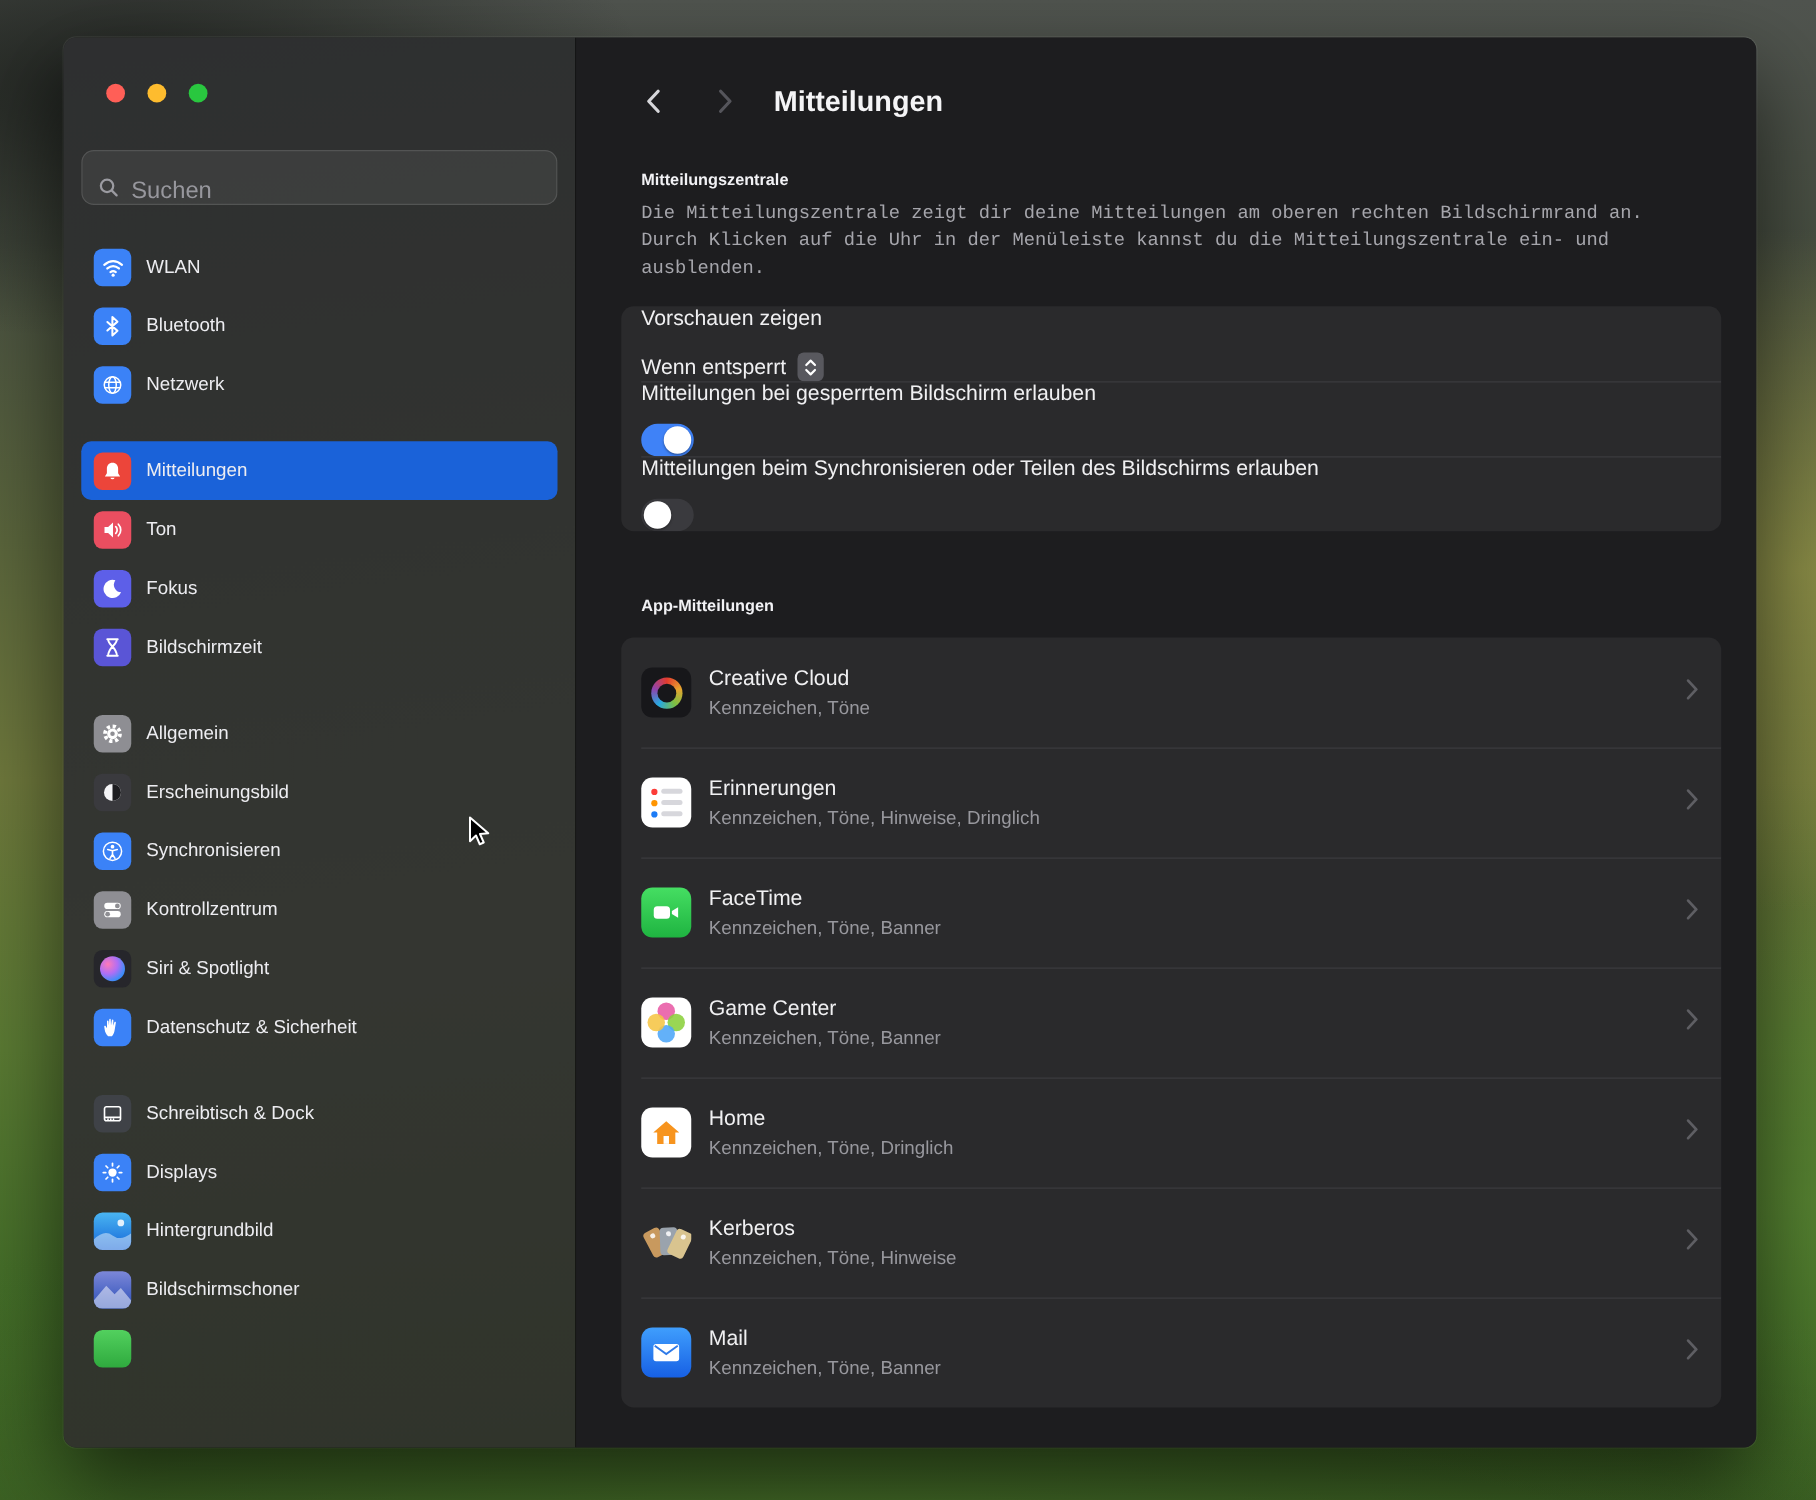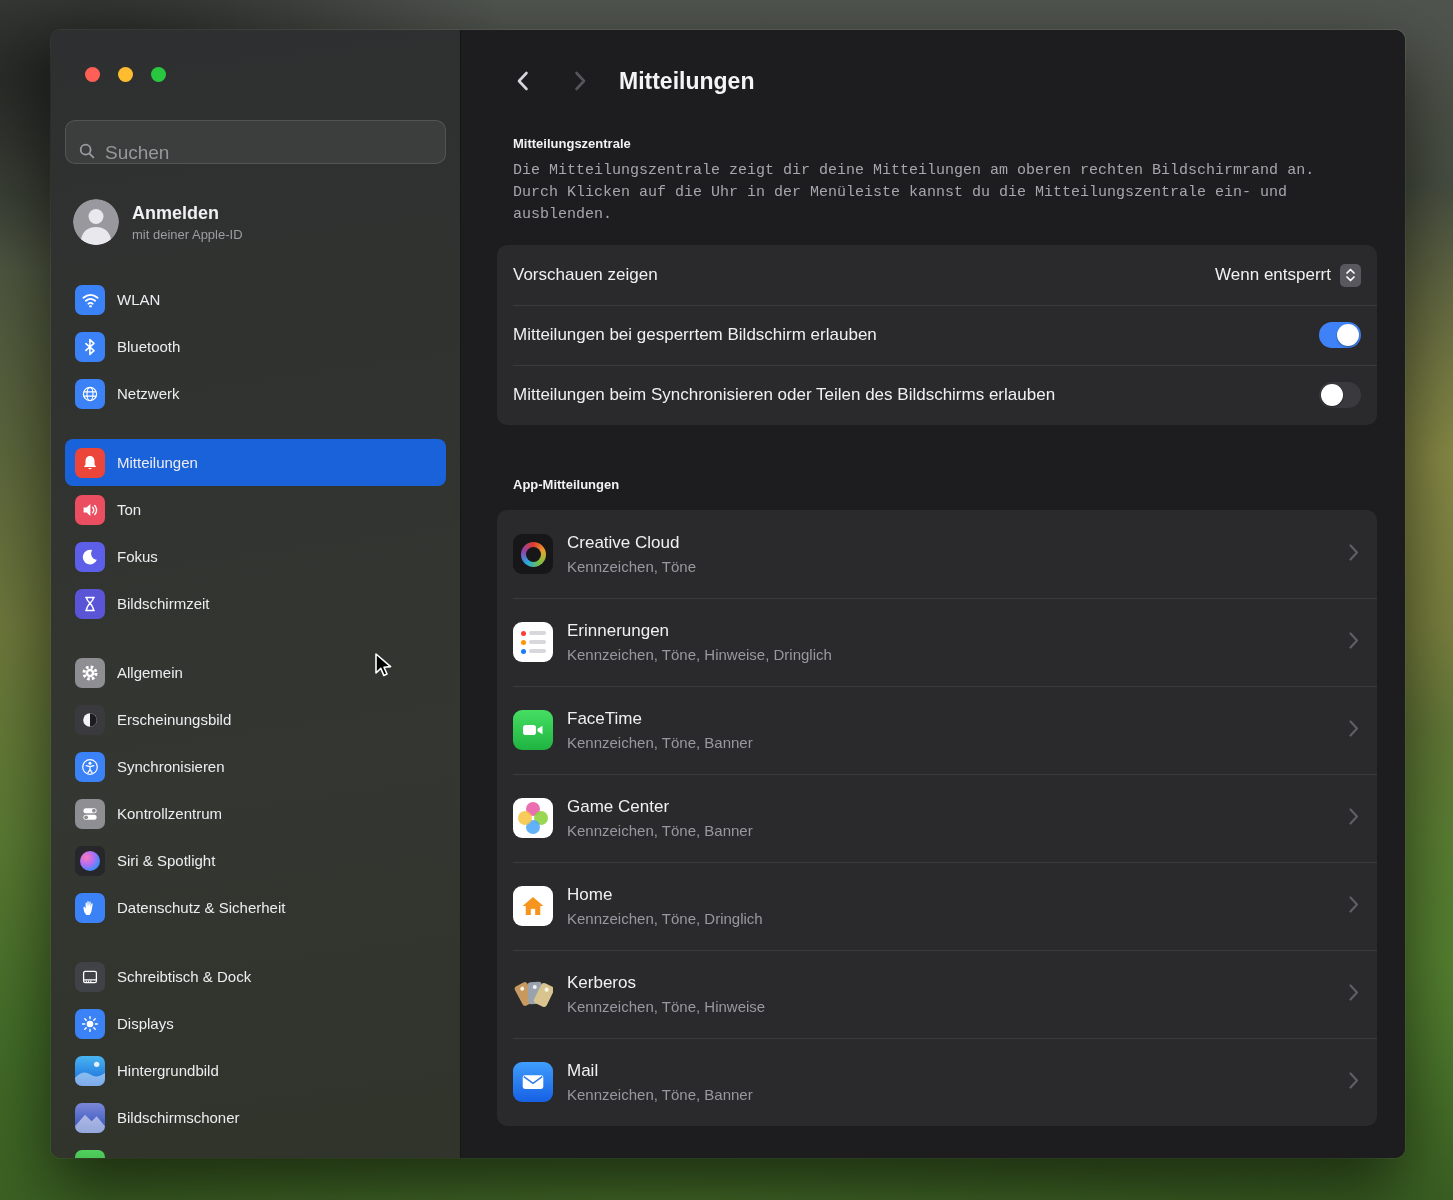--- a/index.html
+++ b/index.html
@@ -55,21 +55,21 @@
   .main-header { padding:30px 0 0 48px; display:flex; align-items:center; height:72px; }
   .nav-btn { width:26px; display:flex; justify-content:center; }
   .nav-btn + .nav-btn { margin-left:32px; }
   .main-title { margin-left:26px; font-size:23px; font-weight:700; color:#f4f4f6; }
 
   .content { padding:0 28px 0 36px; }
   .sect-heading { margin:34px 0 0 16px; font-size:13px; font-weight:700; color:#f2f2f5; }
   .sect-desc { margin:9px 0 0 16px; font-size:15px; line-height:1.45; color:#a6a6ac; max-width:855px;font-family:Liberation Mono, monospace; }
 
   .card { margin-top:20px; background:#2a2a2c; border-radius:10px; overflow:hidden; }
-  .row { height:60px; display:flex; align-items:center; padding:0 16px; position:relative; }
+  .row { height:60px; display:flex; padding:0 16px; position:relative;flex-direction:column; }
   .row + .row::before { content:""; position:absolute; left:16px; right:0; top:0; height:1px; background:#3b3b3e; }
   .row-label { font-size:17px; color:#f0f0f2; flex:1; padding-right:20px; }
 
   .popup { display:flex; align-items:center; gap:9px; }
   .popup-value { font-size:17px; color:#f0f0f2; }
   .stepper { width:21px; height:23px; border-radius:5px; background:#58585e;
     display:flex; align-items:center; justify-content:center; }
 
   .toggle { width:42px; height:26px; border-radius:13px; background:#3a3a3e; position:relative; flex:none; }
   .toggle.on { background:#3f82f7; }
@@ -136,33 +136,20 @@
     <div class="search">
       <span>
         <svg viewBox="0 0 20 20" width="18" height="18" fill="none" stroke="#9b9ba1" stroke-width="2">
             <circle cx="8.5" cy="8.5" r="5.5"></circle>
             <path d="M12.8 12.8L17 17" stroke-linecap="round"></path>
           </svg>
       </span>
       <input readonly="" placeholder="Suchen" style="">
     </div>
 
-    <div class="account">
-      <span class="avatar">
-        <svg viewBox="0 0 46 46" width="46" height="46">
-            <circle cx="23" cy="23" r="23" fill="#98989e"></circle>
-            <circle cx="23" cy="17.5" r="7.5" fill="#e9e9ed"></circle>
-            <path d="M8 40.5c1.5-8.5 7.5-12.5 15-12.5s13.5 4 15 12.5a23 23 0 0 1-30 0z" fill="#e9e9ed"></path>
-          </svg>
-      </span>
-      <span>
-        <div class="acc-name">Anmelden</div>
-        <div class="acc-sub">mit deiner Apple-ID</div>
-      </span>
-    </div>
 
     <div class="sb-group">
       <div class="sb-item">
         <span class="si" style="background:#3b82f7">
           <svg viewBox="0 0 18 18" width="19" height="19" fill="none" stroke="#fff" stroke-width="1.7" stroke-linecap="round">
               <path d="M2.3 7.4Q9 1.9 15.7 7.4"></path>
               <path d="M4.6 10.2Q9 6.7 13.4 10.2"></path>
               <path d="M7 13Q9 11.4 11 13"></path>
               <circle cx="9" cy="15.3" r="1.2" fill="#fff" stroke="none"></circle>
             </svg>

